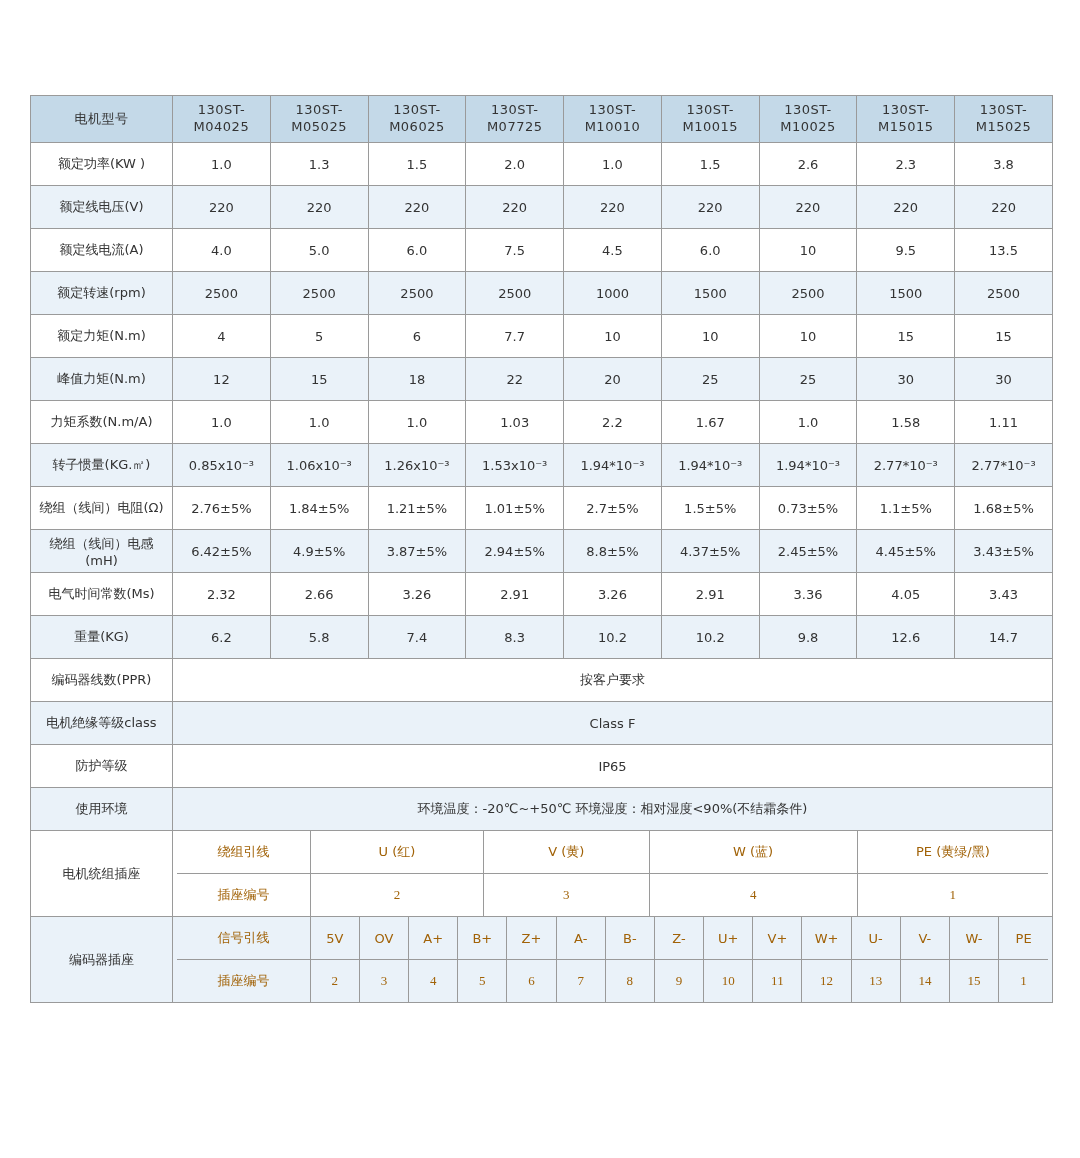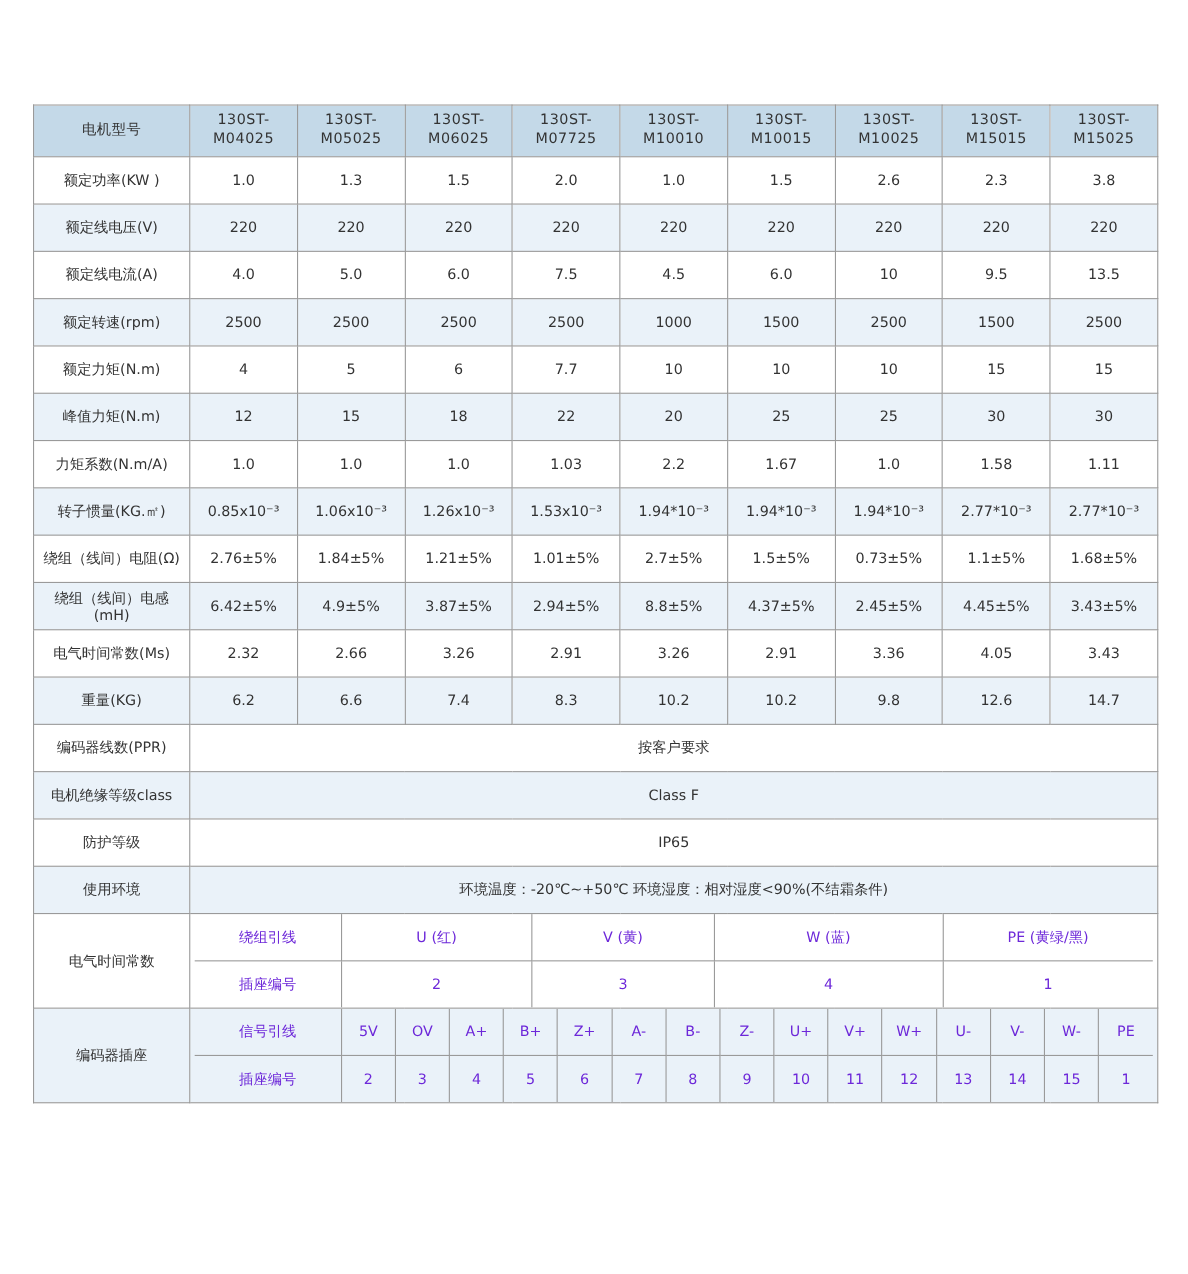--- a/index.html
+++ b/index.html
@@ -21,28 +21,28 @@
   tr.header-row th {
     background:#c4d9e8; height:46px; white-space:pre-line;
     line-height:1.3; letter-spacing:0.5px;
   }
   th.row-label { text-align:left; padding-left:10px; padding-right:6px; }
   tr.plain th, tr.plain td { background:#ffffff; }
   tr.stripe th, tr.stripe td { background:#eaf2f9; }
   td.group-cell { padding:0; vertical-align:top; }
   table.inner {
     border-collapse:collapse; width:100%; height:100%; table-layout:fixed;
-    font-size:13px; color:#6d28d9;
+    font-size:13px; color:#a16207;
   }
   table.inner th, table.inner td {
     border:1px solid #9a9a9a; height:42px; text-align:center;
     vertical-align:middle; font-weight:normal; padding:0 2px; overflow:hidden;
   }
   table.inner tr:first-child th, table.inner tr:first-child td { border-top:none; }
-  table.inner tr:last-child th, table.inner tr:last-child td { border-bottom:none; }
+  table.inner tr:last-child th, table.inner tr:last-child td { border-bottom:none;font-family:Liberation Serif, serif; }
   table.inner th:first-child, table.inner td:first-child { border-left:none; }
   table.inner th:last-child, table.inner td:last-child { border-right:none; }
   tr.plain table.inner th, tr.plain table.inner td { background:#ffffff; }
   tr.stripe table.inner th, tr.stripe table.inner td { background:#eaf2f9;margin-top:38px; }
 </style>
 </head>
 <body>
 
 <div class="page">
   <div class="table-wrap">
@@ -211,21 +211,21 @@
             <td>2.91</td>
             <td>3.26</td>
             <td>2.91</td>
             <td>3.36</td>
             <td>4.05</td>
             <td>3.43</td>
           </tr>
           <tr class="stripe">
             <th class="row-label">重量(KG)</th>
             <td>6.2</td>
-            <td>6.6</td>
+            <td>5.8</td>
             <td>7.4</td>
             <td>8.3</td>
             <td>10.2</td>
             <td>10.2</td>
             <td>9.8</td>
             <td>12.6</td>
             <td>14.7</td>
           </tr>
         </tbody>
       <tbody>
@@ -239,21 +239,21 @@
         </tr>
         <tr class="plain">
           <th class="row-label">防护等级</th>
           <td colspan="9">IP65</td>
         </tr>
         <tr class="stripe">
           <th class="row-label">使用环境</th>
           <td colspan="9">环境温度：-20℃~+50℃ 环境湿度：相对湿度&lt;90%(不结霜条件)</td>
         </tr>
         <tr class="plain">
-          <th class="row-label">电气时间常数</th>
+          <th class="row-label">电机统组插座</th>
           <td class="group-cell" colspan="9">
             <table class="inner">
               <colgroup>
                 <col style="width:15.3%">
                 <col style="width:19.9%">
                 <col style="width:19.0%">
                 <col style="width:23.9%">
                 <col style="width:21.9%">
               </colgroup>
               <tbody id="winding-body">

